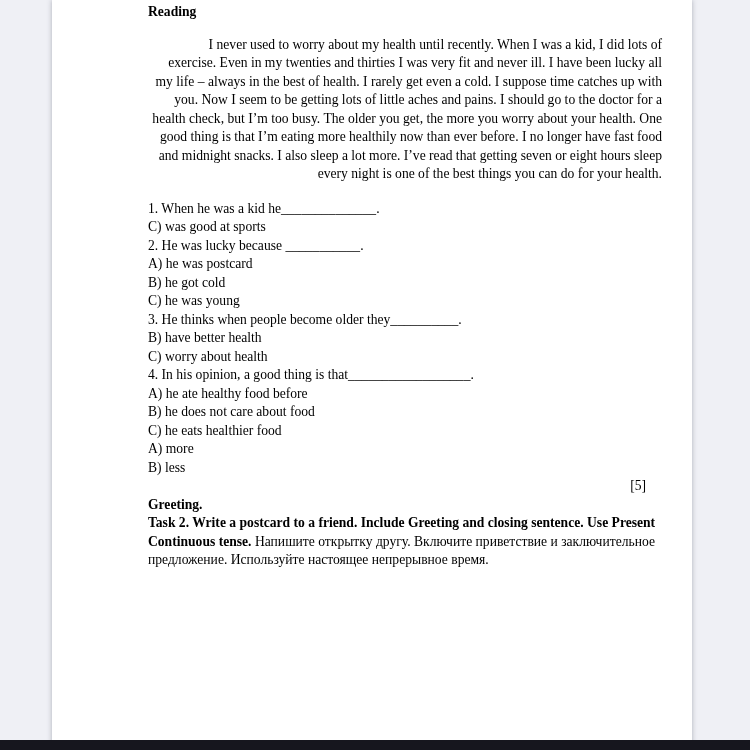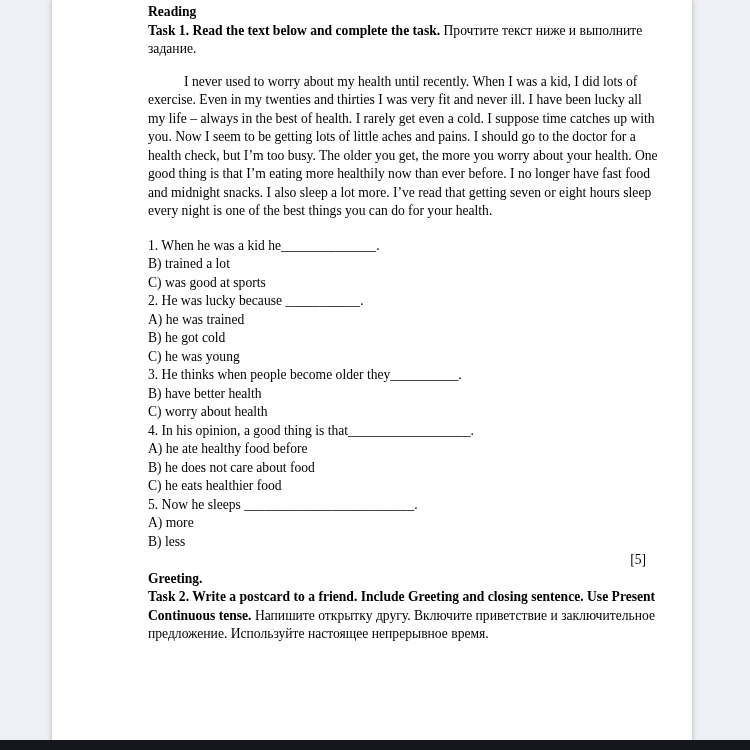--- a/index.html
+++ b/index.html
@@ -22,21 +22,21 @@
     font-size: 13.6px;
     line-height: 18.5px;
     color: #000;
   }
   .section-title { font-weight: bold; font-size: 13.6px; }
   .task-line b { font-weight: bold; }
   .passage {
     text-indent: 36px;
     margin-top: 14px;
     margin-bottom: 16px;
-    text-align: left;
+    text-align: right;
   }
   .questions p { margin: 0; font-family: Liberation Serif, serif; }
   .score {
     text-align: right;
     padding-right: 16px;
   }
   .bottom-bar {
     position: absolute;
     left: 0; bottom: 0;
     width: 750px; height: 10px;
@@ -46,44 +46,41 @@
 </style>
 </head>
 <body>
 
 <div class="screen">
   <div class="page">
     <div class="content">
 
       <div class="section-title">Reading</div>
 
-      <p class="task-line"><b>Task 1. Read the text below and complete the task.</b> <span>Прочтите текст ниже и выполните задание.</span></p>
 
       <p class="passage">I never used to worry about my health until recently. When I was a kid, I did lots of exercise. Even in my twenties and thirties I was very fit and never ill. I have been lucky all my life – always in the best of health. I rarely get even a cold. I suppose time catches up with you. Now I seem to be getting lots of little aches and pains. I should go to the doctor for a health check, but I’m too busy. The older you get, the more you worry about your health. One good thing is that I’m eating more healthily now than ever before. I no longer have fast food and midnight snacks. I also sleep a lot more. I’ve read that getting seven or eight hours sleep every night is one of the best things you can do for your health.</p>
 
       <div class="questions">
         <p>1. When he was a kid he______________.</p>
-        <p>B) trained a lot</p>
         <p>C) was good at sports</p>
 
         <p>2. He was lucky because ___________.</p>
-        <p>A) he was trained</p>
+        <p>A) he was postcard</p>
         <p>B) he got cold</p>
         <p>C) he was young</p>
 
         <p>3. He thinks when people become older they__________.</p>
         <p>B) have better health</p>
         <p>C) worry about health</p>
 
         <p>4. In his opinion, a good thing is that__________________.</p>
         <p>A) he ate healthy food before</p>
         <p>B) he does not care about food</p>
         <p>C) he eats healthier food</p>
 
-        <p>5. Now he sleeps _________________________.</p>
         <p>A) more</p>
         <p>B) less</p>
       </div>
 
       <p class="score">[5]</p>
 
       <div class="section-title">Greeting.</div>
 
       <p class="task-line"><b>Task 2. Write a postcard to a friend. Include Greeting and closing sentence. Use Present Continuous tense.</b> <span>Напишите открытку другу. Включите приветствие и заключительное предложение. Используйте настоящее непрерывное время.</span></p>
 

